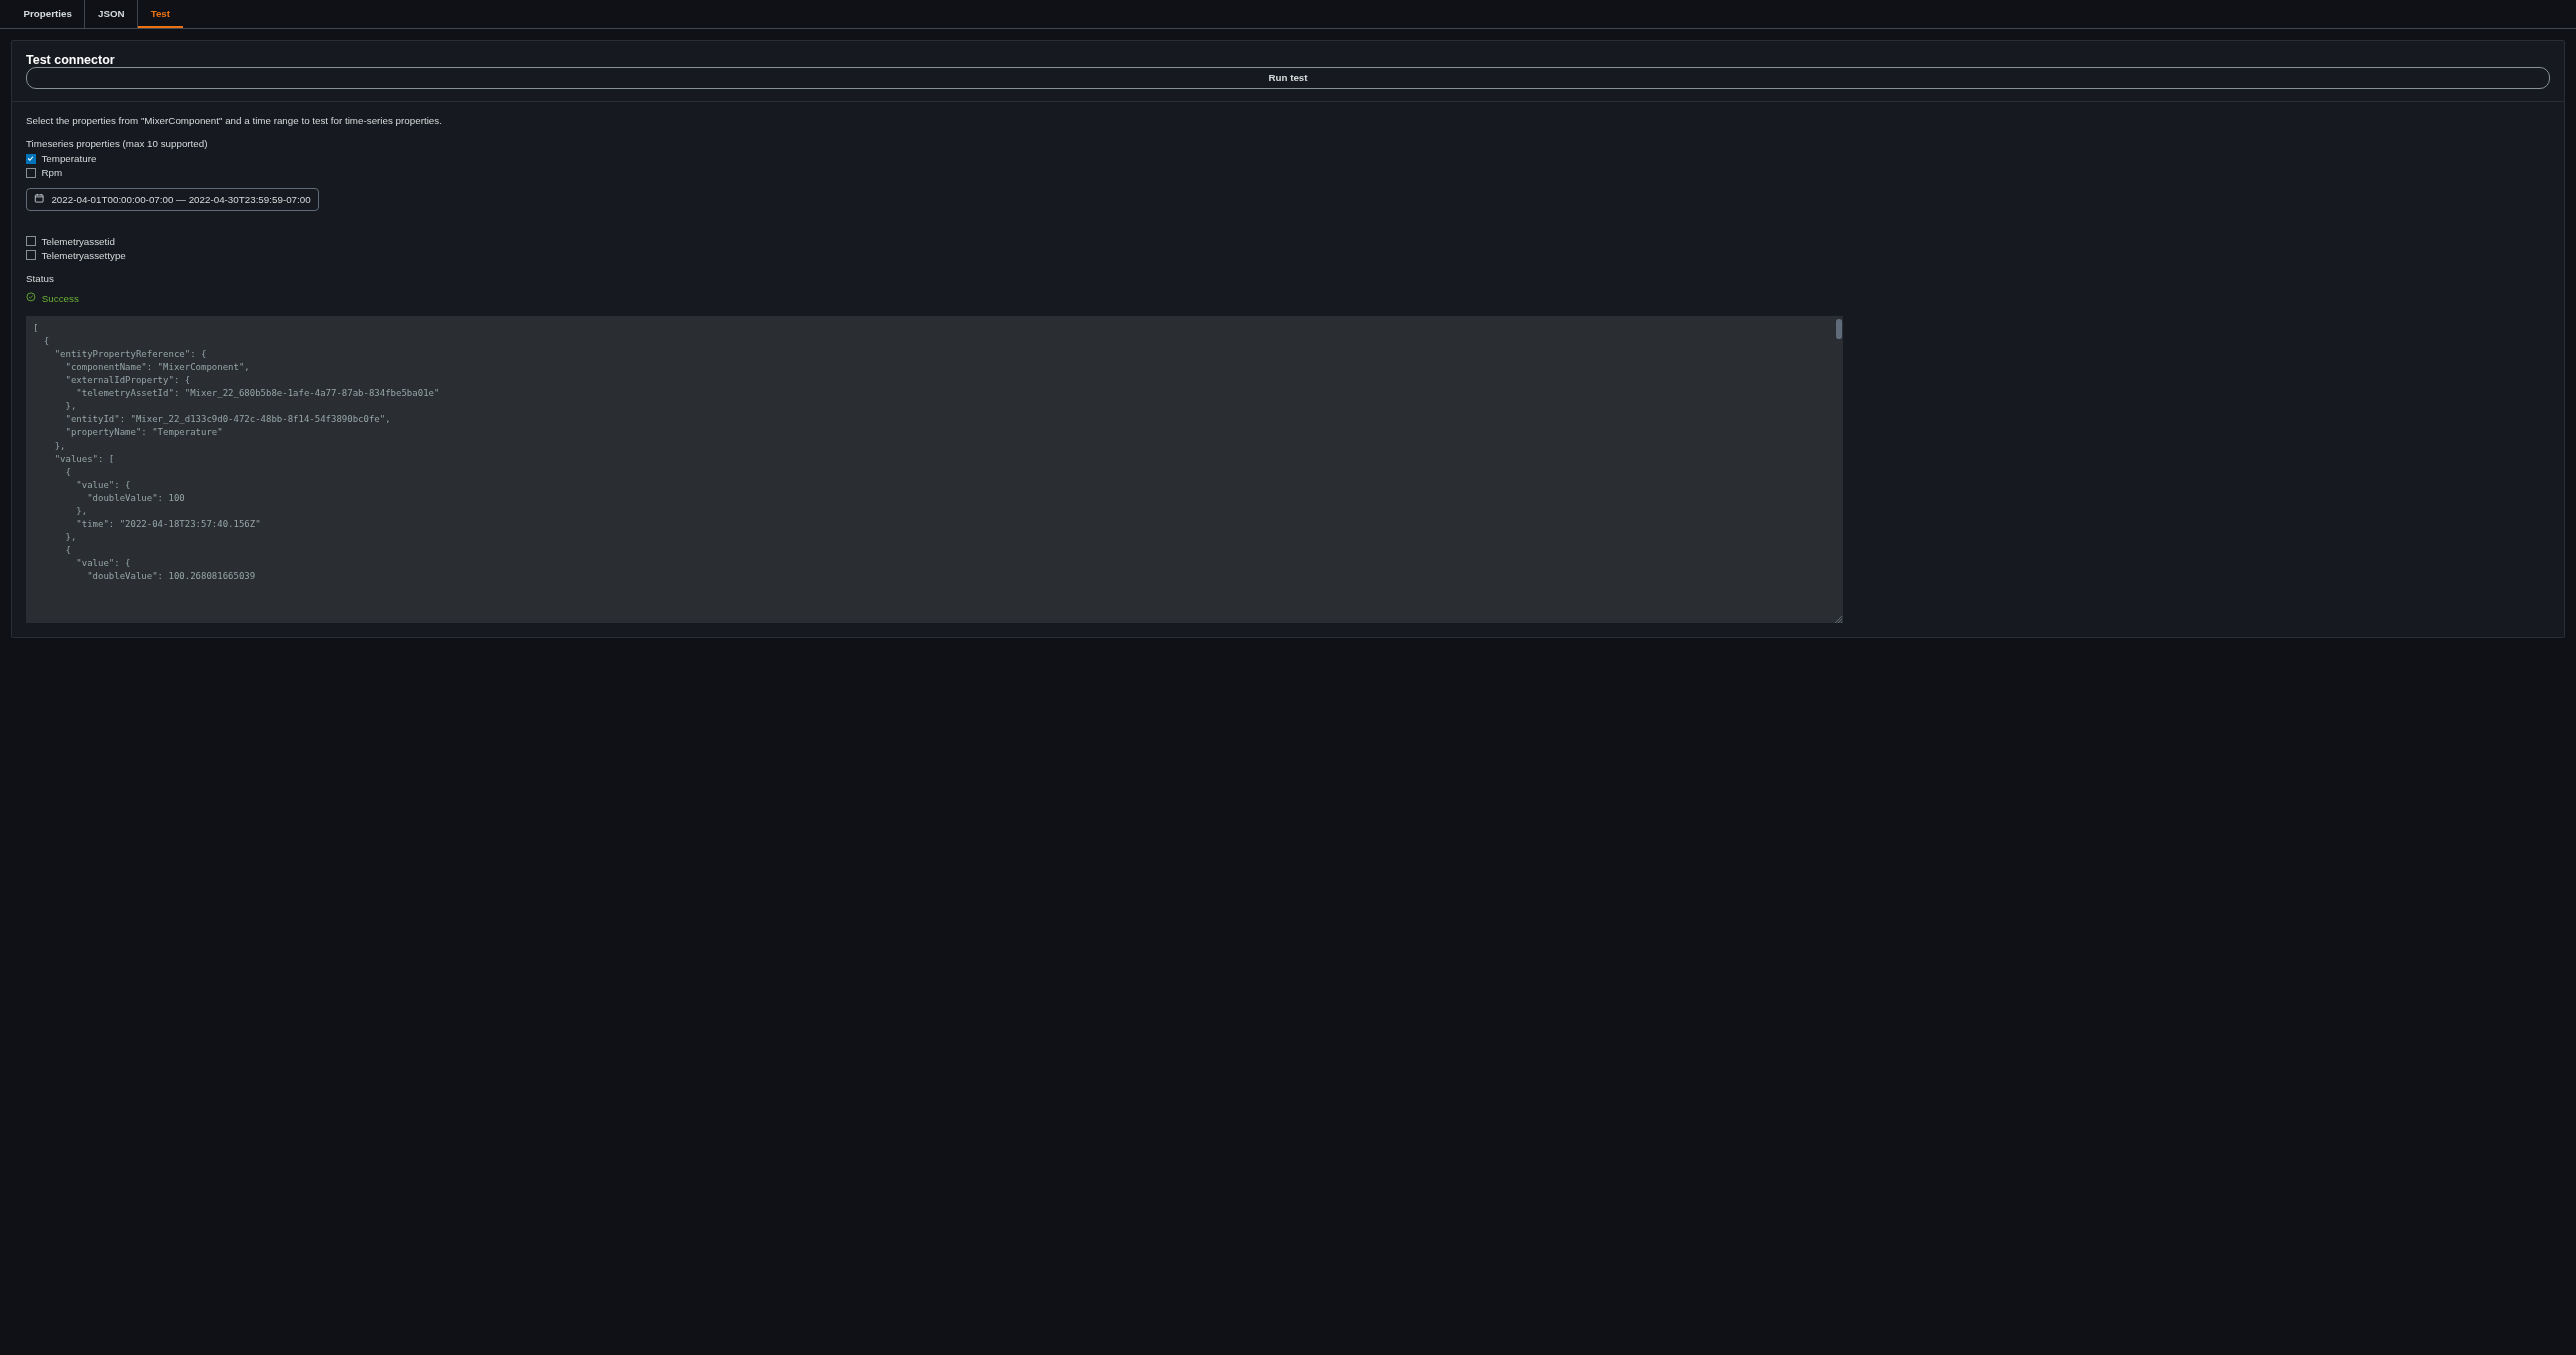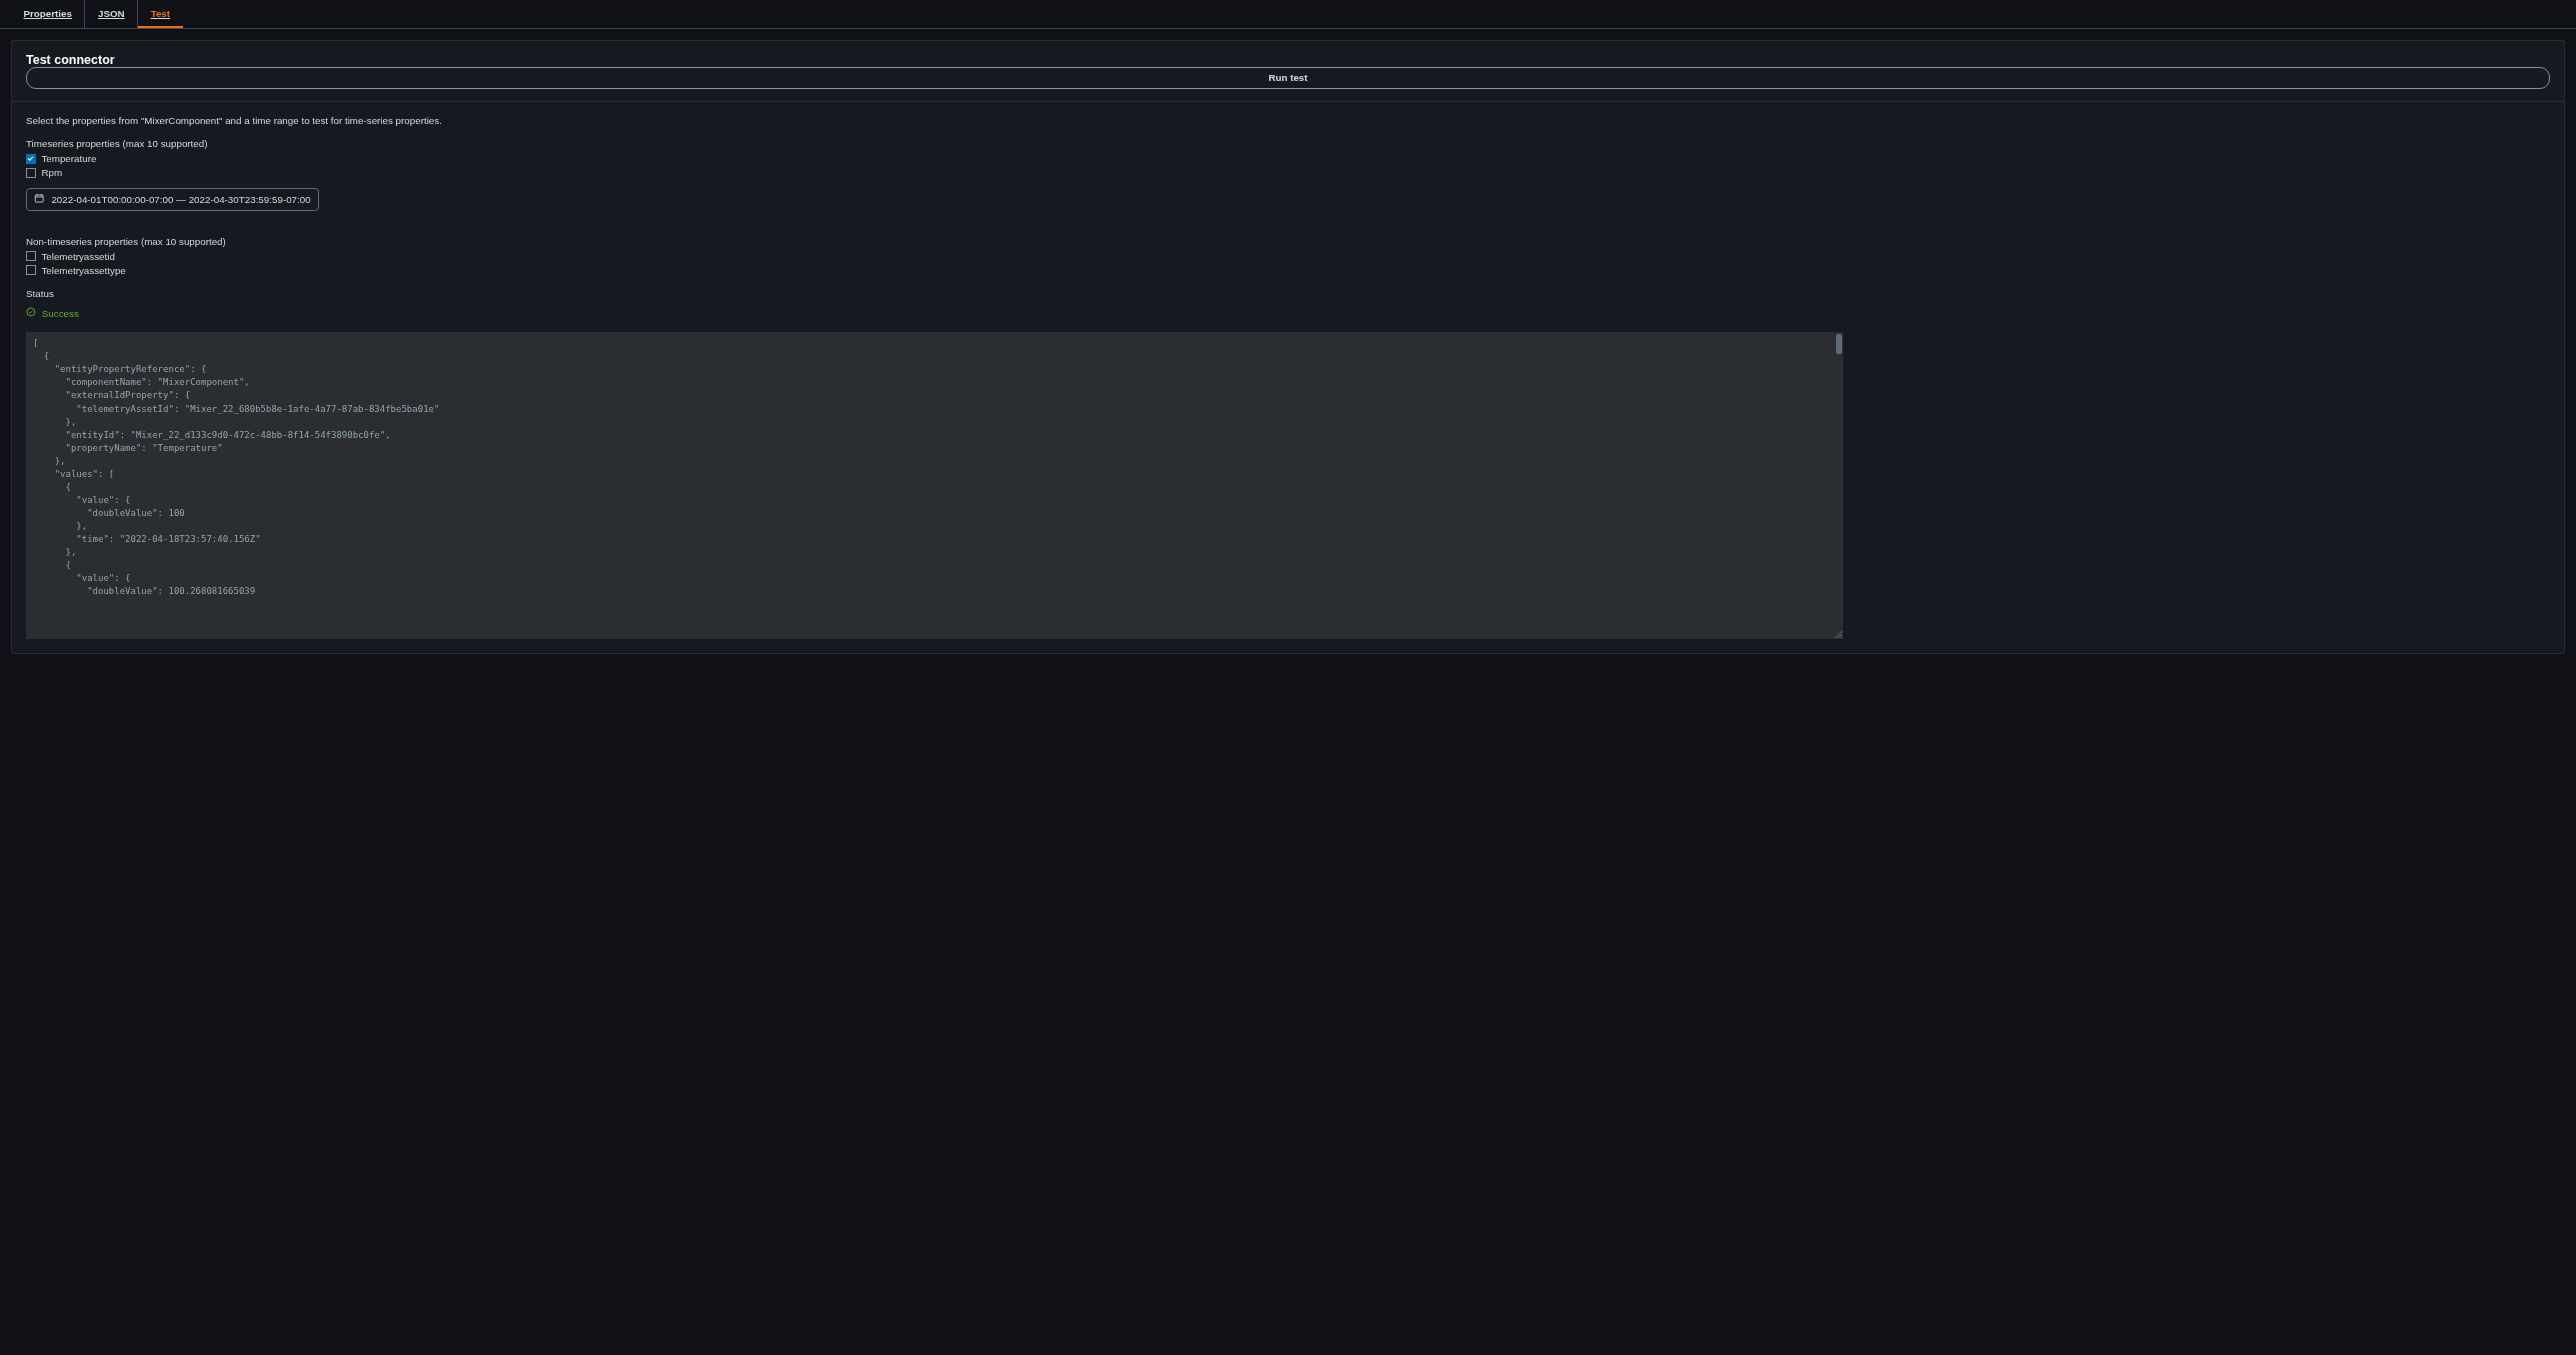--- a/index.html
+++ b/index.html
@@ -12,21 +12,20 @@
     color: #d5dbdb;
     font-family: "Amazon Ember", "Helvetica Neue", Arial, sans-serif;
     font-size: 9.8px;
     padding: 0;
   }
   .tabs {
     display: flex;
     border-bottom: 0.7px solid #414750;
     padding: 0 11px;
     background: #0f1116;
-    text-decoration: underline;
   }
   .tab {
     padding: 8.4px 12.5px;
     cursor: pointer;
     color: #d5dbdb;
     font-weight: 700;
     border-right: 0.7px solid #414750;
     position: relative;
   }
   .tab:last-child {
@@ -232,21 +231,20 @@
             <line x1="2" y1="6" x2="14" y2="6" stroke-width="1.3"></line>
             <line x1="5" y1="1.5" x2="5" y2="4" stroke-width="1.3"></line>
             <line x1="11" y1="1.5" x2="11" y2="4" stroke-width="1.3"></line>
           </svg>
         </span>
         <span>2022-04-01T00:00:00-07:00 — 2022-04-30T23:59:59-07:00</span>
       </div>
     </div>
 
     <div class="group">
-      <div class="section-label">Non-timeseries properties (max 10 supported)</div>
 
       <div class="checkbox-row">
         <span class="chk">
           
         </span>
         <span>Telemetryassetid</span>
       </div>
 
       <div class="checkbox-row">
         <span class="chk">

